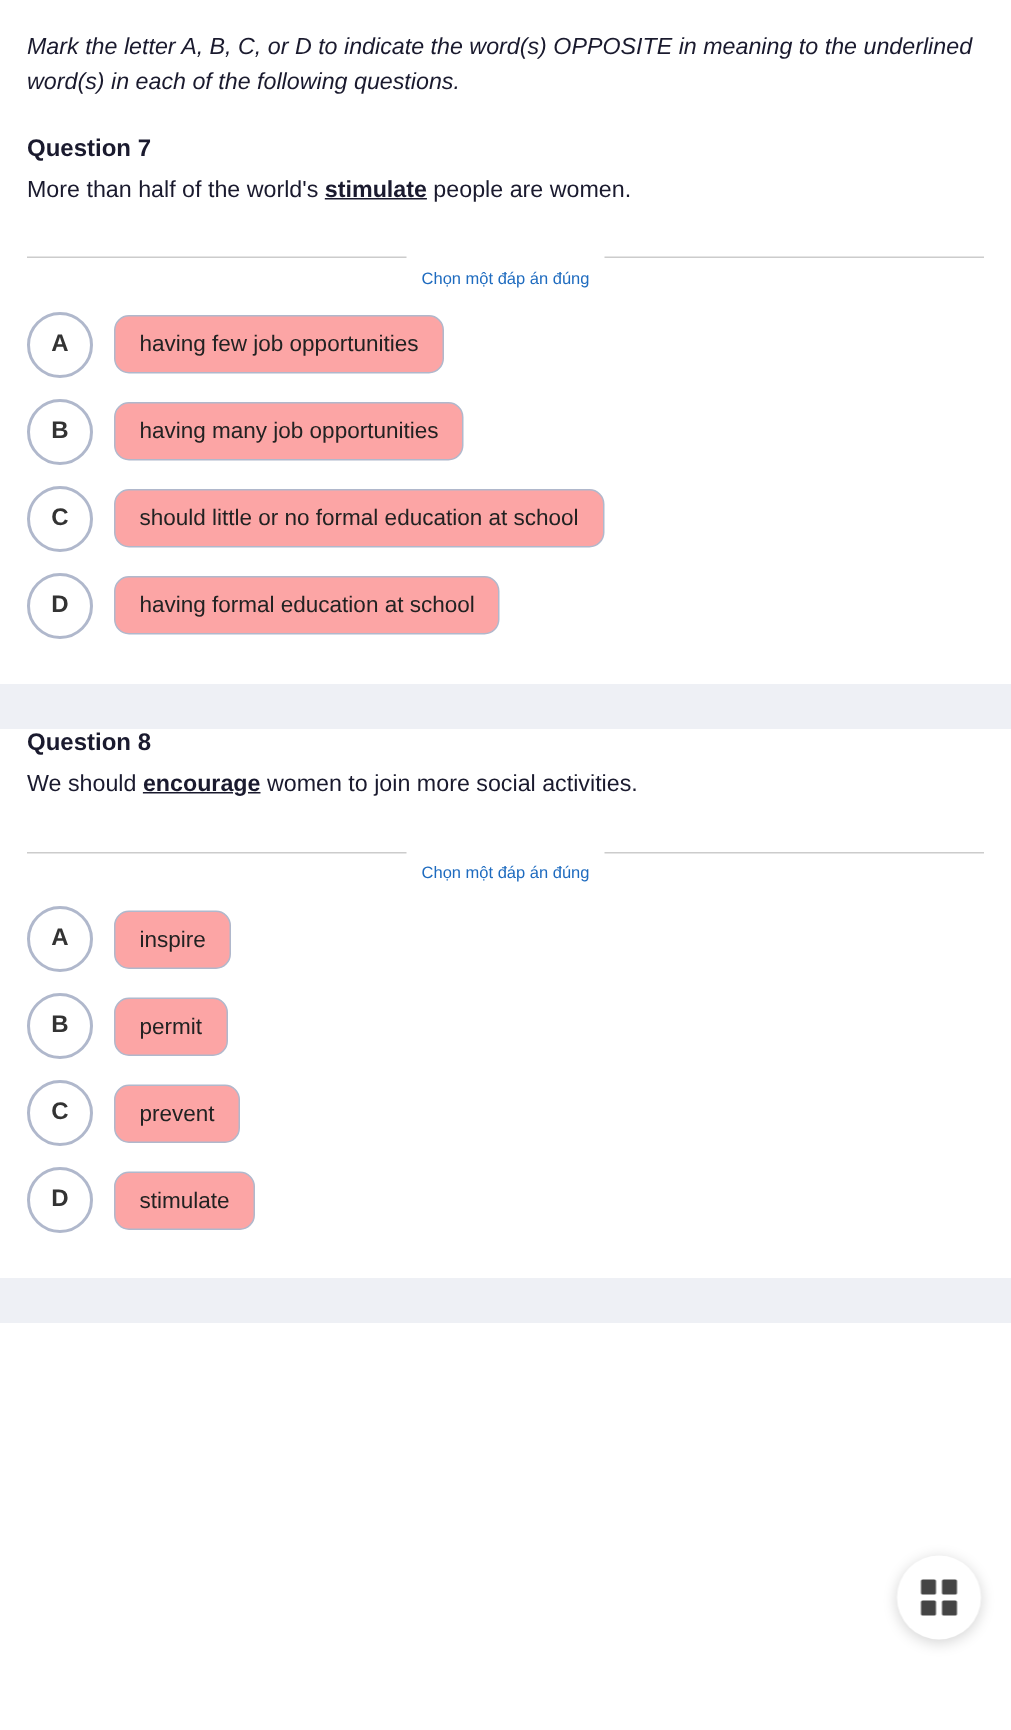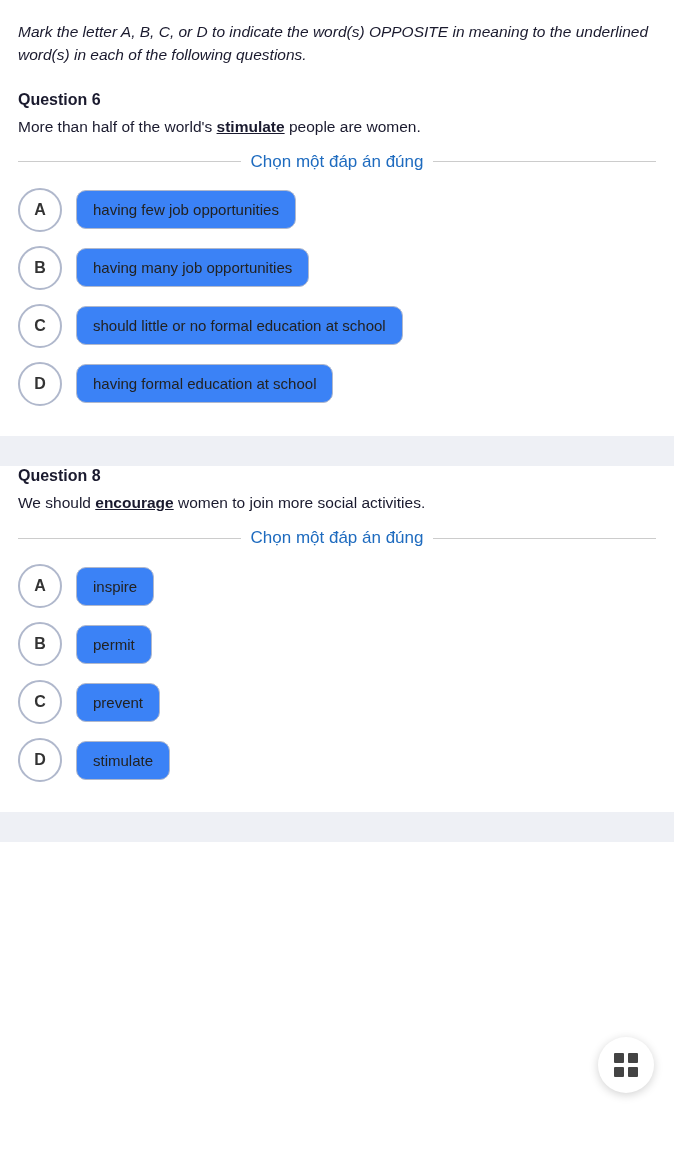--- a/index.html
+++ b/index.html
@@ -50,22 +50,23 @@
     .select-prompt-row::before,
     .select-prompt-row::after {
       content: '';
       flex: 1;
       height: 1px;
       background: #ccc;
     }
 
     .select-prompt {
       color: #1e6bbf;
-      font-size: 17px;
+      font-size: 11px;
       white-space: nowrap;
+      margin-top: 28px;
     }
 
     .options-list {
       display: flex;
       flex-direction: column;
       gap: 14px;
       padding: 0 0 20px 0;
     }
 
     .option-row {
@@ -90,21 +91,21 @@
       background: #fff;
     }
 
     .option-box {
       border: 1.5px solid #b0b8cc;
       border-radius: 10px;
       padding: 10px 16px;
       font-size: 15px;
       color: #222;
       cursor: pointer;
-      background: #3b82f6;
+      background: #fca5a5;
     }
 
     .divider-section {
       background: #eef0f5;
       height: 30px;
       width: 100%;
       margin: 10px 0 0 0;
     }
 
     .floating-btn {
@@ -137,21 +138,21 @@
     }
   </style>
 </head>
 <body>
 
 <div class="instructions">
   <span>Mark the letter A, B, C, or D to indicate the word(s) OPPOSITE in meaning to the underlined word(s) in each of the following questions.</span>
 </div>
 
 <div class="question-block">
-  <div class="question-title">Question 6</div>
+  <div class="question-title">Question 7</div>
   <div class="question-text">
     <span>More than half of the world's </span><span class="underlined">stimulate</span><span> people are women.</span>
   </div>
 
   <div class="select-prompt-row">
     <span class="select-prompt">Chọn một đáp án đúng</span>
   </div>
 
   <div class="options-list">
 

